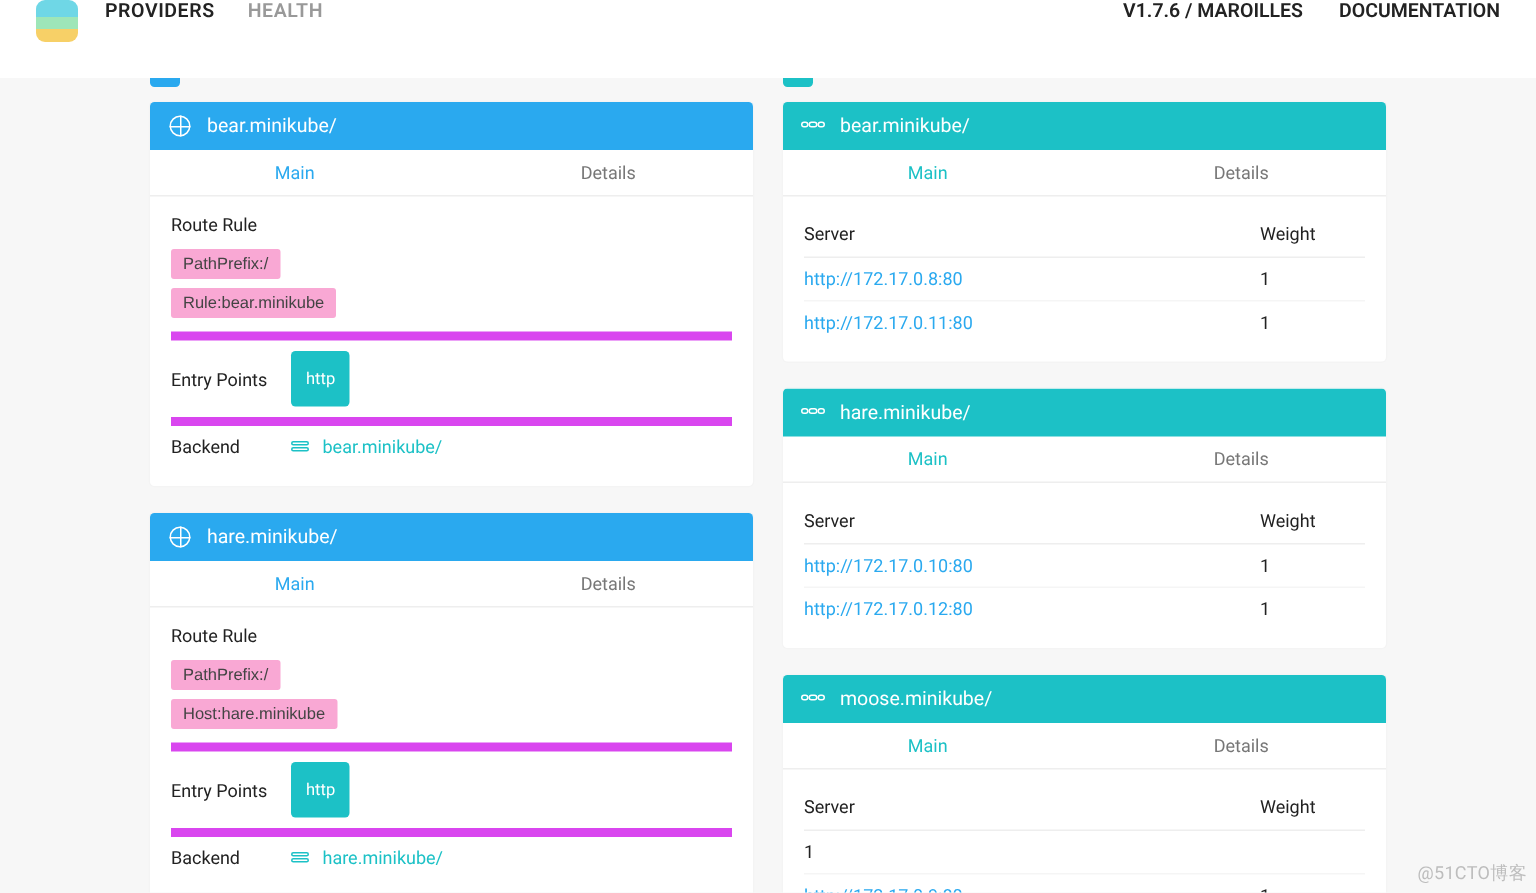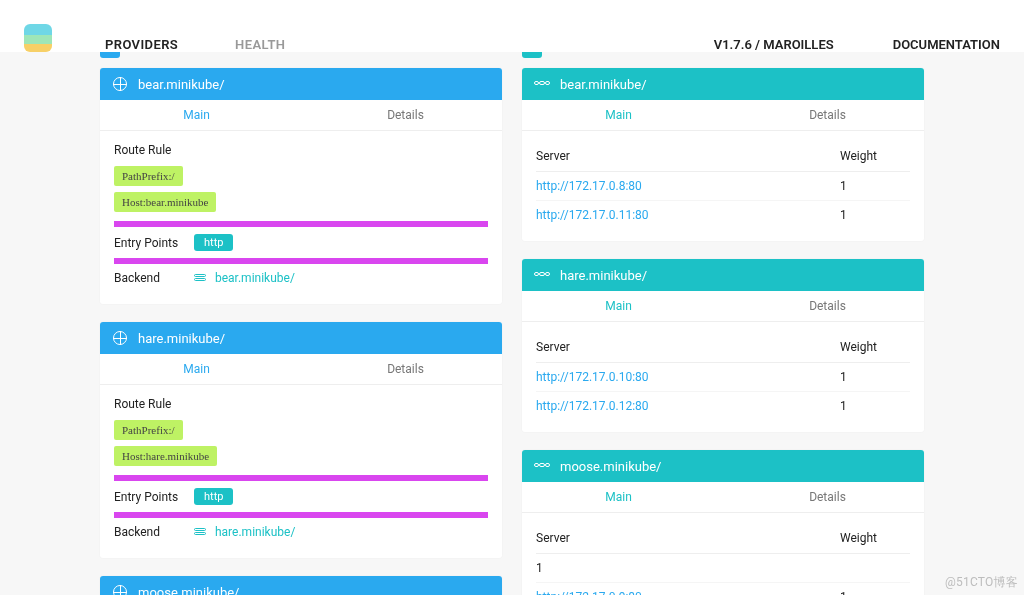--- a/index.html
+++ b/index.html
@@ -12,27 +12,26 @@
     height: 595px;
     overflow: hidden;
     position: relative;
   }
   .topnav {
     position: fixed;
     top: 0; left: 0; right: 0;
     height: 52px;
     background: #fff;
     display: flex;
-    align-items: flex-end;
+    align-items: flex-start;
     padding: 0 24px;
     z-index: 100;
     font-weight: 600;
     font-size: 13px;
     color: #222;
-    gap: 35px;
   }
   .logo {
     width: 28px; height: 28px;
     background: linear-gradient(#6fd7e6 40%, #9ee6b8 40% 70%, #f7d067 70%);
     border-radius: 6px;
     margin-right: 18px;
     display: flex; align-items: center; justify-content: center;
   }
   .navlink { margin-right: 22px; letter-spacing: .03em; cursor: pointer; }
   .navlink.inactive { color: #999; }
@@ -125,35 +124,35 @@
     display: flex;
     padding: 7px 0;
     align-items: center;
     border-top: 6px solid #d946ef;
   }
   .row:first-child { border-top: none; }
   .row-label { width: 80px; color: #222; font-size: 12px; }
   .row-content { flex: 1; }
   .route-section .title { font-size: 12px; margin: 4px 0 6px; }
   .code {
-    font-family: Liberation Serif, serif;
+    font-family: Liberation Sans, sans-serif;
     font-size: 11px;
-    background: #bef264;
+    background: #f9a8d4;
     color: #444;
     padding: 4px 8px;
     border-radius: 2px;
     display: inline-block;
     margin: 3px 4px 3px 0;
   }
   .pill {
     display: inline-block;
     background: #1cc1c6;
     color: #fff;
     font-size: 11px;
-    padding: 2px 10px;
+    padding: 12px 10px;
     border-radius: 3px;
   }
   .link {
     color: #2aa9ef;
     font-size: 12px;
     cursor: pointer;
   }
   .link.teal { color: #1cc1c6; }
   .mini-hdr-icon {
     display:inline-block;width:12px;height:10px;margin-right:6px;position:relative;vertical-align:middle;
@@ -205,21 +204,21 @@
               </span>
       <span>bear.minikube/</span>
     </div>
     <div class="tabs">
       <div class="tab active">Main</div>
       <div class="tab">Details</div>
     </div>
     <div class="card-body">
       <div class="route-section">
         <div class="title">Route Rule</div>
-        <span class="code">PathPrefix:/</span><br><span class="code">Host:bear.minikube</span>
+        <span class="code">PathPrefix:/</span><br><span class="code">Rule:bear.minikube</span>
       </div>
       <div class="row" style="margin-top:6px;">
         <div class="row-label">Entry Points</div>
         <div class="row-content">
           <span class="pill">http</span>
         </div>
       </div>
       <div class="row">
         <div class="row-label">Backend</div>
         <div class="row-content">

